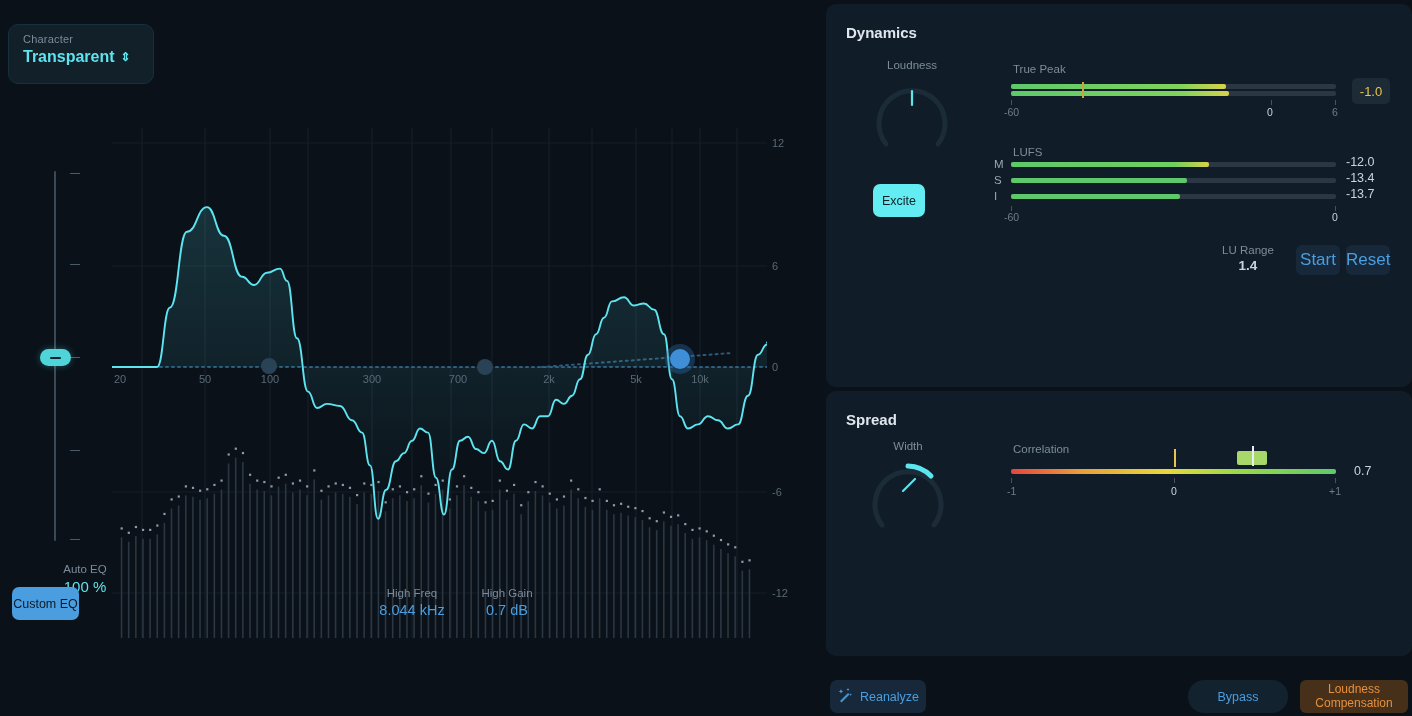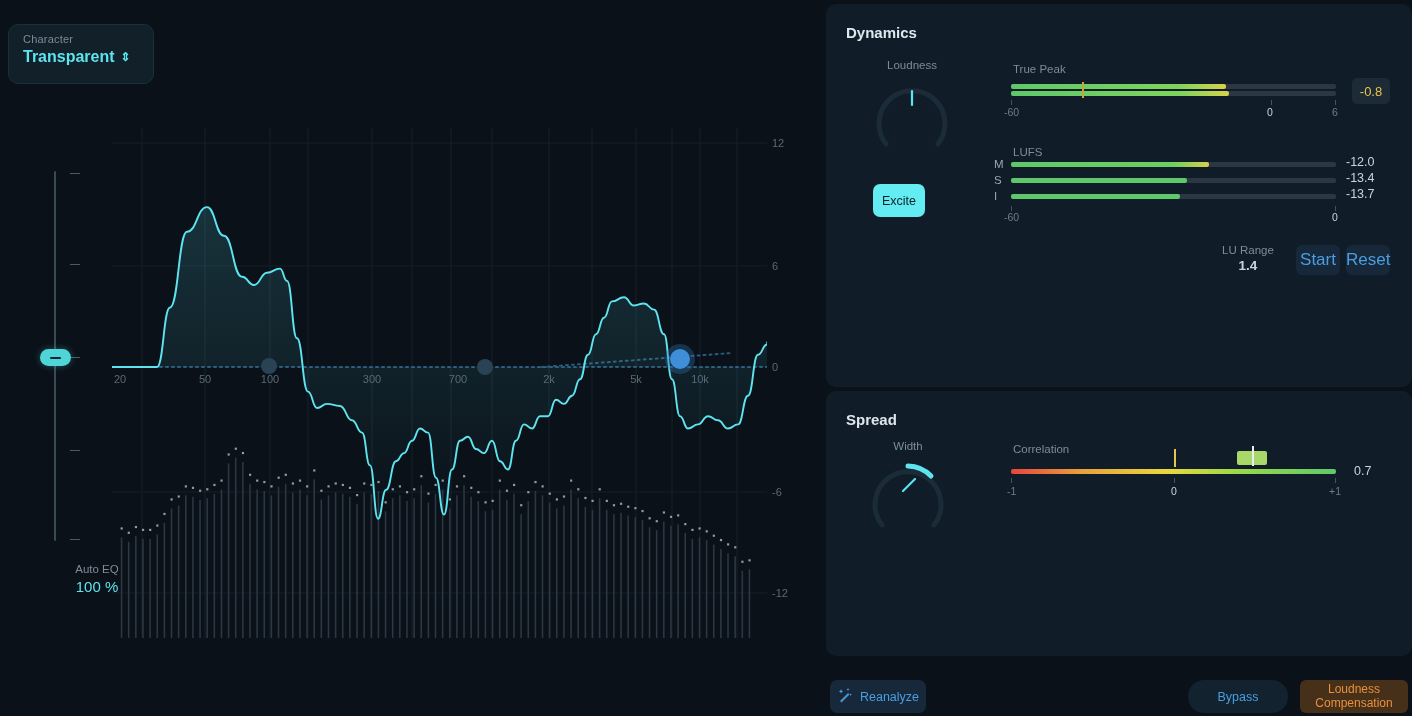--- a/index.html
+++ b/index.html
@@ -38,21 +38,21 @@
   .autoeq-thumb {
     position: absolute; left: 10px; top: 178px; width: 31px; height: 17px;
     background: #4fd4d8; border-radius: 9px;
     box-shadow: 0 0 7px rgba(80,215,220,.35);
   }
   .autoeq-thumb:after {
     content: ""; position: absolute; left: 10px; top: 8px; width: 11px; height: 2px;
     background: #123; border-radius: 1px;
   }
   .autoeq-caption {
-    position: absolute; left: 12px; top: 392px; width: 110px; text-align: center;
+    position: absolute; left: 0; top: 392px; width: 110px; text-align: center;
   }
   .autoeq-name { font-size: 11.5px; color: #7c8c99; }
   .autoeq-val { font-size: 15px; color: #5de4ef; margin-top: 3px; }
 
   
   .graph { position: absolute; left: 112px; top: 112px; width: 655px; height: 510px; }
   .graph svg { display: block; }
   .freqlabels, .dblabels { position: absolute; }
   .freq-tick {
     position: absolute; font-size: 11px; color: #5a6a76; transform: translateX(-50%);
@@ -399,20 +399,31 @@
         </div>
       <div class="dblabels" id="db-labels" style="left:660px;top:0;width:46px;height:510px">
           <div class="db-tick" style="top: 9px;">12</div>
           <div class="db-tick" style="top: 132px;">6</div>
           <div class="db-tick" style="top: 233px;">0</div>
           <div class="db-tick" style="top: 358px;">-6</div>
           <div class="db-tick" style="top: 459px;">-12</div>
         </div>
     </div>
 
+    <div class="bottom-left">
+      <button class="custom-eq-btn">Custom EQ</button>
+      <div class="readout" style="left:368px;top:11px;width:88px">
+        <div class="rl">High Freq</div>
+        <div class="rv">8.044 kHz</div>
+      </div>
+      <div class="readout" style="left:463px;top:11px;width:88px">
+        <div class="rl">High Gain</div>
+        <div class="rv">0.7 dB</div>
+      </div>
+    </div>
   </div>
 
   <div class="right-pane">
 
     <div class="card" id="dynamics-card">
       <div class="card-title">Dynamics</div>
 
       <div class="knob-wrap" style="left:32px;top:55px;width:108px">
         <div class="knob-label">Loudness</div>
         <div class="knob">
@@ -431,21 +442,21 @@
       <div class="meter-track" style="left:185px;top:87px;width:325px">
         <div class="meter-fill" id="tp-fill-1" style="left: 0px; top: 0px; width: 217.75px; background: linear-gradient(to right, rgb(94, 201, 106) 0%, rgb(127, 211, 92) 78%, rgb(217, 210, 74) 100%);"></div>
       </div>
       <div style="position:absolute;left:256px;top:78px;width:2px;height:16px;background:#caa43a"></div>
       <div class="meter-scale-tick" style="left:185px;top:96px"></div>
       <div class="meter-scale-tick" style="left:445px;top:96px"></div>
       <div class="meter-scale-tick" style="left:509px;top:96px"></div>
       <div class="meter-scale" style="left:178px;top:102px">-60</div>
       <div class="meter-scale" style="left:441px;top:102px;color:#c9d4dd">0</div>
       <div class="meter-scale" style="left:506px;top:102px">6</div>
-      <div class="tp-readout">-0.8</div>
+      <div class="tp-readout">-1.0</div>
 
       <div class="meter-label" style="left:187px;top:142px">LUFS</div>
       <div id="lufs-rows">
           <div class="meter-row-label" style="left: 168px; top: 154px;">M</div>
           <div class="meter-track" style="left: 185px; top: 158px; width: 325px;">
             <div class="meter-fill" style="width: 198.25px; background: linear-gradient(to right, rgb(94, 201, 106) 0%, rgb(111, 207, 96) 82%, rgb(217, 210, 74) 100%);"></div>
           </div>
           <div class="meter-value" style="left: 520px; top: 151px;">-12.0</div>
           <div class="meter-row-label" style="left: 168px; top: 170px;">S</div>
           <div class="meter-track" style="left: 185px; top: 174px; width: 325px;">

